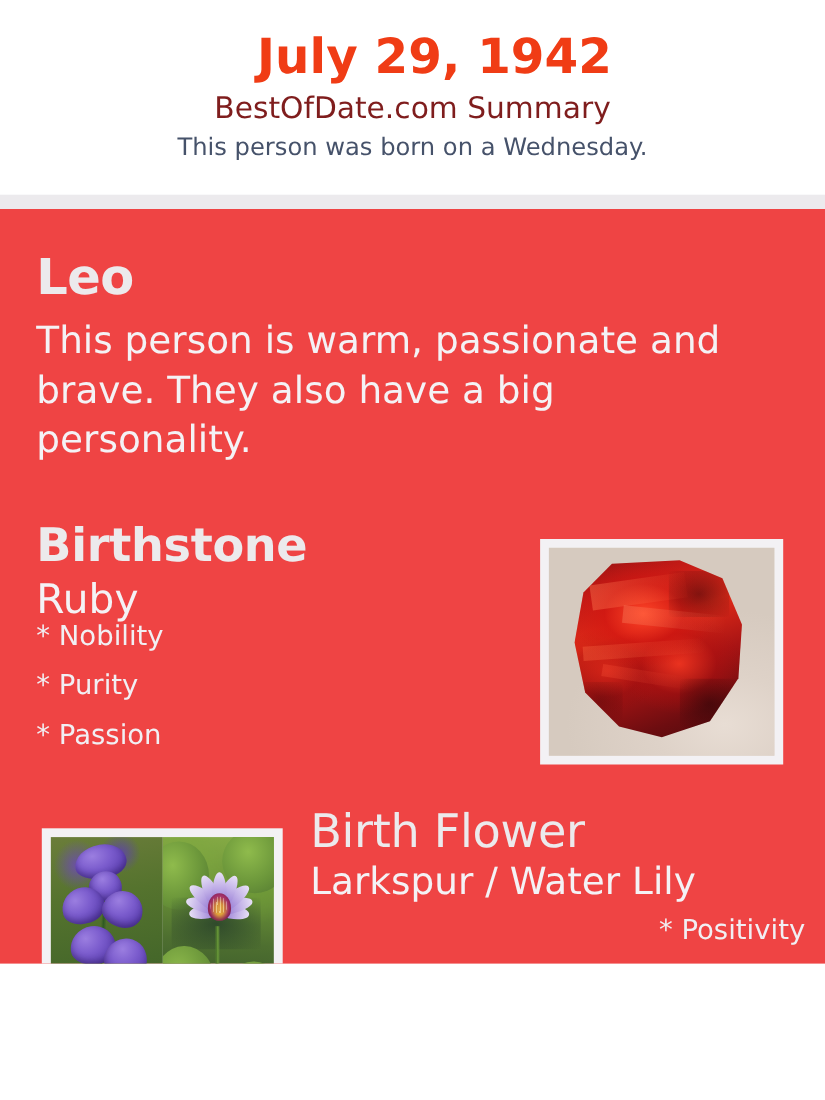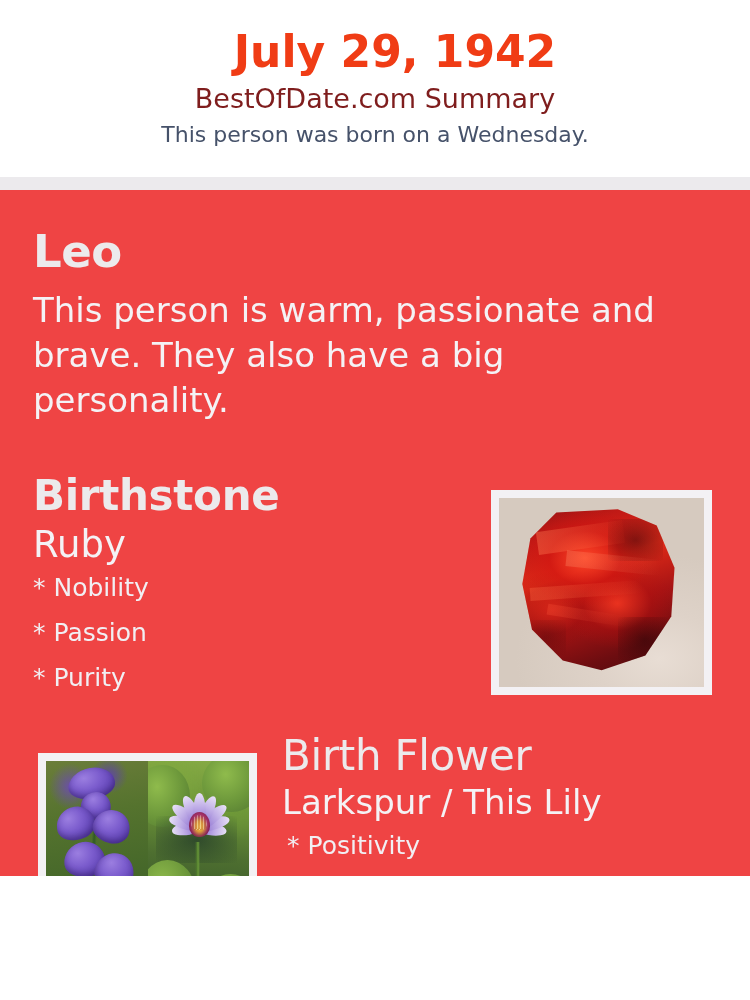--- a/index.html
+++ b/index.html
@@ -104,21 +104,21 @@
     line-height:1.02;
     letter-spacing:-0.3px;
   }
   .section-sub {
     font-size:37px;
     font-weight:400;
     color:#f4f2f5;
     line-height:1.12;
     margin-top:6px;
   }
-  .trait-list { margin-top:10px; }
+  .trait-list { }
   .trait {
     font-size:25px;
     font-weight:400;
     color:#f1eff3;
     line-height:1.0;
     margin-bottom:20px;
     white-space:nowrap;
   }
 
   
@@ -182,21 +182,21 @@
     line-height:1.02;
     letter-spacing:-0.3px;
   }
   .flower-sub {
     font-size:34px;
     font-weight:400;
     color:#f4f2f5;
     line-height:1.12;
     margin-top:5px;
   }
-  .flower-traits { margin-top:12px; padding-left:5px; }
+  .flower-traits { margin-top:12px; padding-left:5px;text-align:right; }
 
   
   .flower-frame {
     position:absolute;
     left:38px;
     top:563px;
     width:219px;
     height:199px;
     background:#f3f1f4;
     padding:8px;
@@ -315,22 +315,22 @@
     <div class="zodiac">
       <div class="zodiac-name">Leo</div>
       <div class="zodiac-desc">This person is warm, passionate and brave. They also have a big personality.</div>
     </div>
 
     <div class="birthstone">
       <div class="section-title">Birthstone</div>
       <div class="section-sub">Ruby</div>
       <div class="trait-list">
         <div class="trait">* Nobility</div>
+        <div class="trait">* Purity</div>
         <div class="trait">* Passion</div>
-        <div class="trait">* Purity</div>
       </div>
     </div>
 
     <div class="stone-frame">
       <div class="stone-photo">
         <div class="ruby">
           <div class="ruby-facet rf-dark1"></div>
           <div class="ruby-facet rf-dark2"></div>
           <div class="ruby-facet rf-dark3"></div>
           <div class="ruby-facet rf1"></div>
@@ -377,21 +377,21 @@
             <div class="lp lp-a"></div>
             <div class="lily-center"></div>
           </div>
         </div>
 
       </div>
     </div>
 
     <div class="flower-text">
       <div class="flower-title">Birth Flower</div>
-      <div class="flower-sub">Larkspur / This Lily</div>
+      <div class="flower-sub">Larkspur / Water Lily</div>
       <div class="trait-list flower-traits">
         <div class="trait">* Positivity</div>
         <div class="trait">* Dignity</div>
       </div>
     </div>
 
   </div>
 </div>
 
 </body></html>

